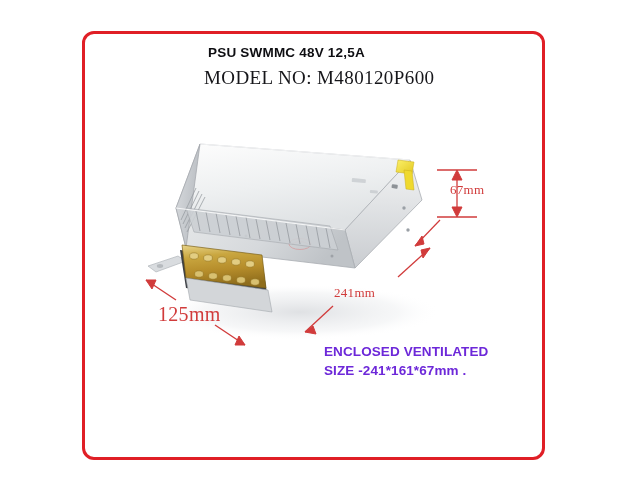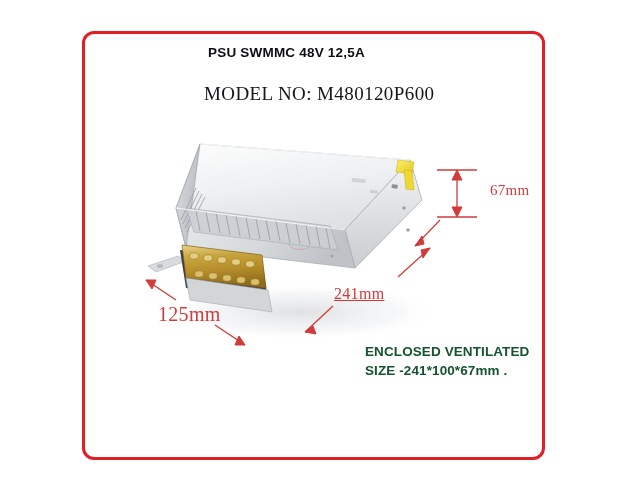--- a/index.html
+++ b/index.html
@@ -49,49 +49,47 @@
   }
   #title-line2 {
     position: absolute;
     left: 204px;
     top: 55px;
     font-family: "Liberation Serif", serif;
     font-size: 19px;
     letter-spacing: 0.4px;
     color: #16161a;
     white-space: nowrap;
-    margin-top: 16px;
   }
 
   
   #spec-block {
     position: absolute;
     left: 324px;
     top: 330px;
     font-family: "Liberation Sans", sans-serif;
     font-weight: bold;
     font-size: 13.5px;
     line-height: 19px;
     letter-spacing: 0.1px;
-    color: #14532d;
-    white-space: nowrap;
-    margin-left: 41px;
+    color: #6d28d9;
+    white-space: nowrap;
   }
 
   
   .dim-label {
     position: absolute;
     font-family: "Liberation Serif", serif;
     color: #d13b3b;
     white-space: nowrap;
     letter-spacing: 0.3px;
   }
   #dim-125 { left: 158px; top: 291px; font-size: 20px; }
-  #dim-241 { left: 334px; top: 273px; font-size: 16px; text-decoration: underline; }
-  #dim-67  { left: 450px; top: 170px; font-size: 15px; margin-left: 40px; }
+  #dim-241 { left: 334px; top: 273px; font-size: 13px; }
+  #dim-67  { left: 450px; top: 170px; font-size: 13px; }
 
   
   #psu-art {
     position: absolute;
     left: 0; top: 0;
     width: 640px; height: 480px;
     pointer-events: none;
   }
   #psu-art svg { display: block; }
 </style>
@@ -254,16 +252,16 @@
 
   <div id="title-line1">PSU SWMMC 48V 12,5A</div>
   <div id="title-line2">MODEL NO:   M480120P600</div>
 
   <div class="dim-label" id="dim-125">125mm</div>
   <div class="dim-label" id="dim-241">241mm</div>
   <div class="dim-label" id="dim-67">67mm</div>
 
   <div id="spec-block">
     <div>ENCLOSED VENTILATED</div>
-    <div>SIZE -241*100*67mm .</div>
+    <div>SIZE -241*161*67mm .</div>
   </div>
 
 </div>
 
 </body></html>

